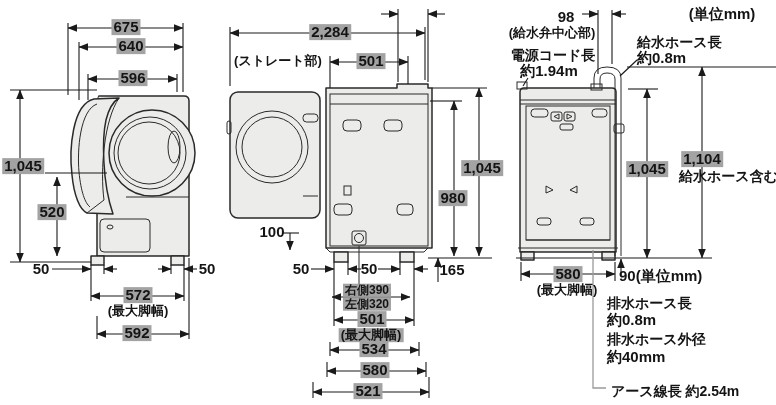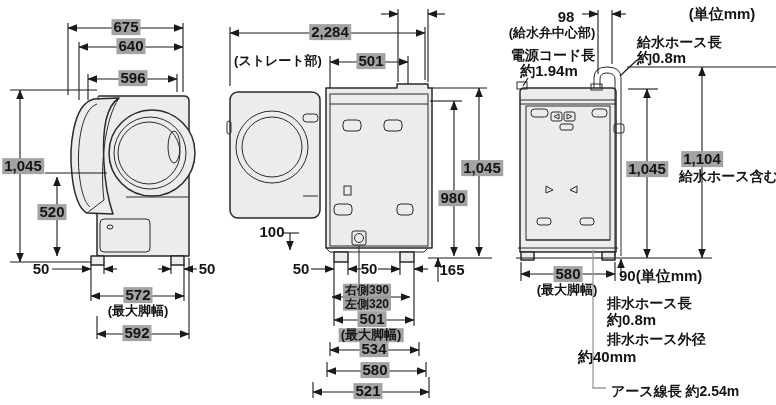--- a/index.html
+++ b/index.html
@@ -202,16 +202,16 @@
 <div class="lbl la" style="left:637px;top:58px">約0.8m</div>
 <div class="lbl bg" style="left:647px;top:169px">1,045</div>
 <div class="lbl bg" style="left:702px;top:159px">1,104</div>
 <div class="lbl la s14" style="left:679px;top:176px">給水ホース含む</div>
 <div class="lbl bg" style="left:568px;top:274px">580</div>
 <div class="lbl s13" style="left:567px;top:290px">(最大脚幅)</div>
 <div class="lbl la" style="left:619px;top:276px">90(単位mm)</div>
 <div class="lbl la s14" style="left:607px;top:303px">排水ホース長</div>
 <div class="lbl la" style="left:607px;top:320px">約0.8m</div>
 <div class="lbl la s14" style="left:607px;top:339px">排水ホース外径</div>
-<div class="lbl la" style="left:578px;top:357px">約40mm</div>
+<div class="lbl la" style="left:607px;top:357px">約40mm</div>
 <div class="lbl la s14" style="left:611px;top:391px">アース線長  約2.54m</div>
 
 </div>
 
 </body></html>

